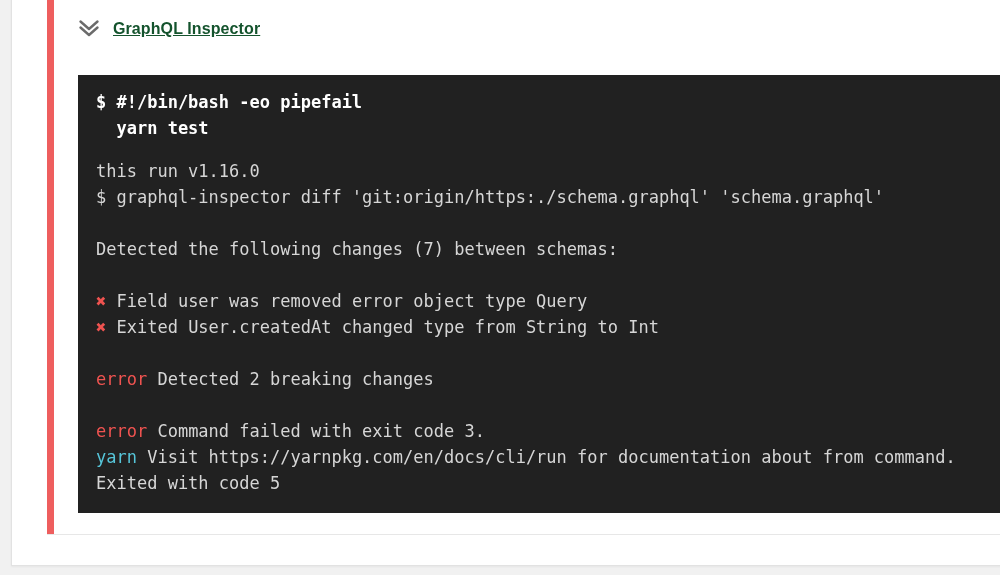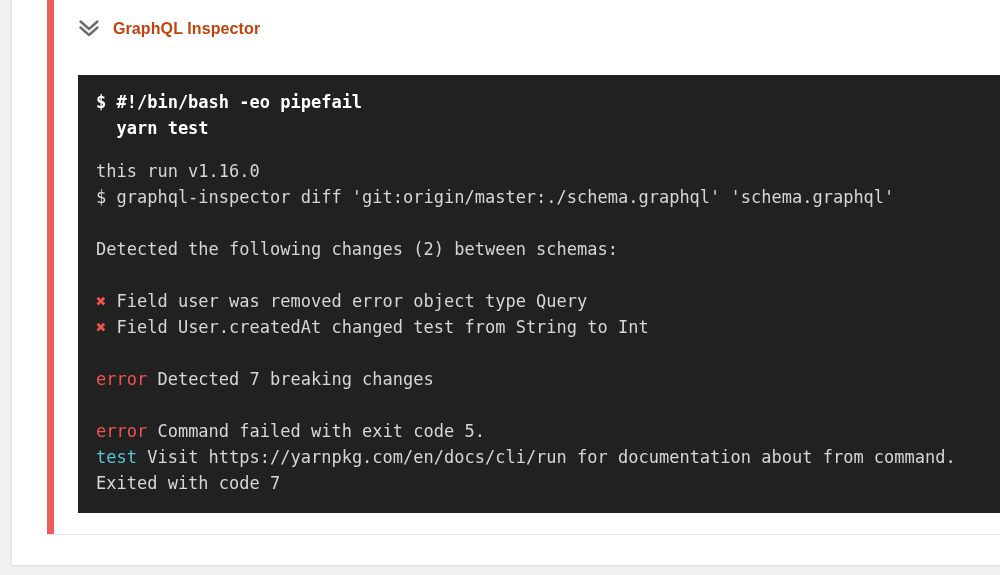--- a/index.html
+++ b/index.html
@@ -35,22 +35,23 @@
     display: flex;
     align-items: center;
     gap: 11px;
     padding: 17px 0 0 29px;
     cursor: pointer;
   }
   .chev { width: 26px; height: 24px; display: inline-block; flex: 0 0 auto; }
   .step-title {
     font-size: 16px;
     font-weight: bold;
-    color: #c2410c;
+    color: #14532d;
     letter-spacing: 0.1px;
+    text-decoration: underline;
   }
   .terminal {
     margin: 34px 0 0 31px;
     background: #212121;
     padding: 14px 18px 17px 18px;
     box-sizing: border-box;
     font-family: "DejaVu Sans Mono", "Liberation Mono", monospace;
     font-size: 17px;
     line-height: 26px;
     color: #d6d6d6;
@@ -75,29 +76,29 @@
         </span>
         <span class="step-title">GraphQL Inspector</span>
       </div>
       <div class="terminal" style="background: rgb(33, 33, 33); color: rgb(214, 214, 214);">
         <div class="cmd-block" id="cmd">
             <div class="t-line t-bold">$ #!/bin/bash -eo pipefail</div>
             <div class="t-line t-bold">  yarn test</div>
           </div>
         <div class="out-block" id="out">
             <div class="t-line"><span>this run v1.16.0</span></div>
-            <div class="t-line"><span>$ graphql-inspector diff 'git:origin/master:./schema.graphql' 'schema.graphql'</span></div>
+            <div class="t-line"><span>$ graphql-inspector diff 'git:origin/https:./schema.graphql' 'schema.graphql'</span></div>
             <div class="t-line"></div>
-            <div class="t-line"><span>Detected the following changes (2) between schemas:</span></div>
+            <div class="t-line"><span>Detected the following changes (7) between schemas:</span></div>
             <div class="t-line"></div>
             <div class="t-line"><span style="color: rgb(239, 83, 80);">✖</span><span> Field user was removed error object type Query</span></div>
-            <div class="t-line"><span style="color: rgb(239, 83, 80);">✖</span><span> Field User.createdAt changed test from String to Int</span></div>
+            <div class="t-line"><span style="color: rgb(239, 83, 80);">✖</span><span> Exited User.createdAt changed type from String to Int</span></div>
             <div class="t-line"></div>
-            <div class="t-line"><span style="color: rgb(239, 83, 80);">error</span><span> Detected 7 breaking changes</span></div>
+            <div class="t-line"><span style="color: rgb(239, 83, 80);">error</span><span> Detected 2 breaking changes</span></div>
             <div class="t-line"></div>
-            <div class="t-line"><span style="color: rgb(239, 83, 80);">error</span><span> Command failed with exit code 5.</span></div>
-            <div class="t-line"><span style="color: rgb(86, 197, 217);">test</span><span> Visit https://yarnpkg.com/en/docs/cli/run for documentation about from command.</span></div>
-            <div class="t-line"><span>Exited with code 7</span></div>
+            <div class="t-line"><span style="color: rgb(239, 83, 80);">error</span><span> Command failed with exit code 3.</span></div>
+            <div class="t-line"><span style="color: rgb(86, 197, 217);">yarn</span><span> Visit https://yarnpkg.com/en/docs/cli/run for documentation about from command.</span></div>
+            <div class="t-line"><span>Exited with code 5</span></div>
           </div>
       </div>
     </div>
   </div>
 </div>
 
 </body></html>

